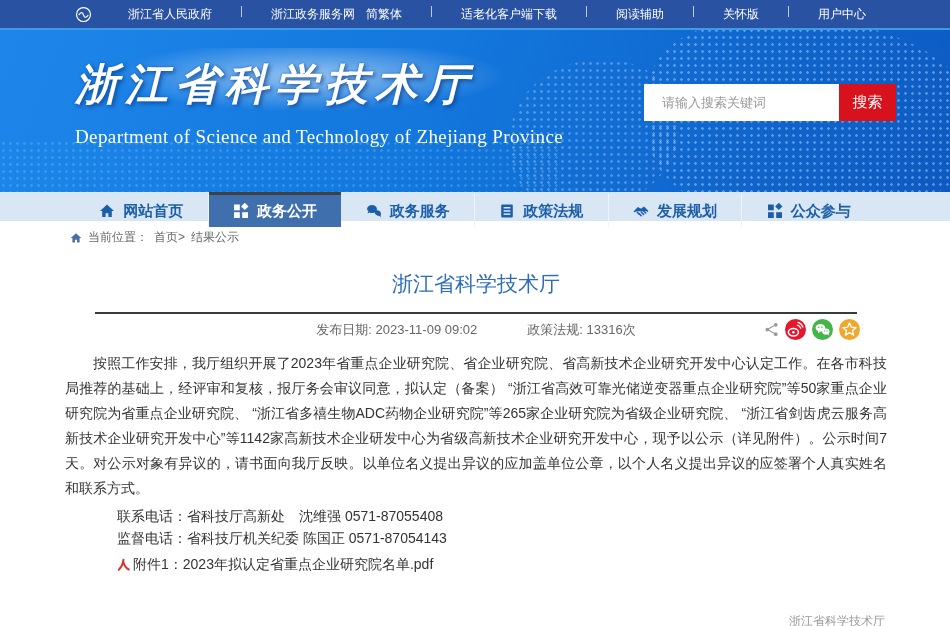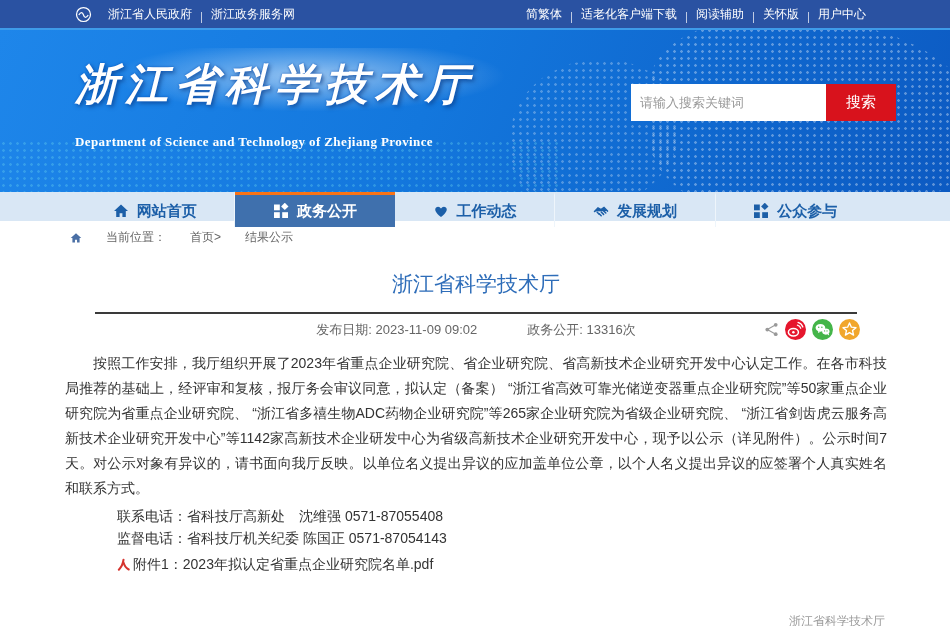--- a/index.html
+++ b/index.html
@@ -1,52 +1,52 @@
 <!DOCTYPE html>
 <html><head>
 <meta charset="utf-8">
 <style>
   * { margin:0; padding:0; box-sizing:border-box; }
   body { font-family:"Liberation Sans", sans-serif; background:#fff; }
   .page { position:relative; width:950px; height:626px; overflow:hidden; background:#fff; margin:0 auto; }
 
   
   .topbar { height:28px; background:#2a52a2; display:flex; justify-content:space-between; align-items:center; padding:0 75px; color:#fff; font-size:12px; }
-  .topbar .grp { display:flex; align-items:flex-end; }
+  .topbar .grp { display:flex; align-items:flex-start;gap:20px; }
   .topbar .emblem { width:17px; height:17px; margin-right:7px; display:inline-flex; }
   .toplink { color:#fff; cursor:pointer; padding:0 9px; white-space:nowrap; }
   .toplink:first-of-type { padding-left:0; }
   .tdiv { width:1px; height:11px; background:rgba(255,255,255,.7); }
 
   
   .banner { position:relative; height:164px; background:linear-gradient(112deg,#1e86ea 0%,#1377dd 45%,#0c5ac2 100%); overflow:hidden; border-top:2px solid #3e9be9; }
   .flare { position:absolute; left:120px; top:18px; width:420px; height:70px; background:radial-gradient(ellipse at 45% 40%, rgba(255,255,255,.55), rgba(255,255,255,0) 60%); pointer-events:none; }
   .map-dots { position:absolute; background-image:radial-gradient(rgba(255,255,255,.45) 1px, transparent 1.6px); background-size:7px 7px; pointer-events:none; }
   .md1 { right:-30px; top:-10px; width:330px; height:200px; border-radius:35% 60% 50% 45%; opacity:.75; }
   .md2 { right:270px; top:30px; width:170px; height:150px; border-radius:55% 45% 60% 40%; opacity:.6; }
   .md3 { left:0; bottom:-18px; width:560px; height:70px; opacity:.45; background-image:radial-gradient(rgba(120,230,240,.6) 1px, transparent 1.6px); }
   .logo { position:absolute; left:75px; top:26px; color:#fff; }
   .logo-cn { font-size:43px; font-weight:bold; font-style:italic; letter-spacing:7px; text-shadow:0 0 2px #0b57c0, 2px 2px 4px rgba(8,50,120,.65); white-space:nowrap; }
-  .logo-en { font-family:"Liberation Serif", serif; font-weight:bold; font-size:13px; margin-top:20px; letter-spacing:.4px; }
+  .logo-en { font-family:"Liberation Serif", serif; font-weight:normal; font-size:19px; margin-top:12px; letter-spacing:.4px; }
   .search { position:absolute; right:54px; top:54px; display:flex; height:37px; }
-  .search input { width:195px; height:37px; border:none; outline:none; padding:0 9px; font-size:13px; color:#333; }
+  .search input { width:195px; height:37px; border:none; outline:none; padding:0 18px; font-size:13px; color:#333; }
   .search input::placeholder { color:#999; }
-  .search button { width:70px; height:37px; border:none; background:#d8121c; color:#fff; font-size:15px; cursor:pointer; font-family:inherit; }
+  .search button { width:57px; height:37px; border:none; background:#d8121c; color:#fff; font-size:15px; cursor:pointer; font-family:inherit; }
 
   
   .nav { height:29px; background:#d9e7f5; }
   .nav-inner { display:flex; width:800px; margin-left:75px; height:35px; }
   .nav-item { flex:1; display:flex; align-items:center; justify-content:center; gap:8px; font-size:15px; font-weight:bold; color:#1c5fa8; border-top:3px solid transparent; border-right:1px solid #eef5fb; cursor:pointer; }
   .nav-item:last-child { border-right:none; }
   .nav-item .nicon { width:16px; height:16px; display:inline-flex; }
   .nav-item svg { fill:currentColor; }
-  .nav-item.active { background:#3f70ad; color:#fff; border-top:3px solid #f97316; border-right:none; }
-
-  
-  .crumbs { display:flex; align-items:center; gap:24px; padding:8px 0 6px 70px; font-size:12px; color:#666; background:#fff; }
+  .nav-item.active { background:#3f70ad; color:#fff; border-top:3px solid #404040; border-right:none; }
+
+  
+  .crumbs { display:flex; align-items:center; gap:6px; padding:8px 0 6px 70px; font-size:12px; color:#666; background:#fff; }
   .crumbs .bicon { width:12px; height:12px; display:inline-flex; }
   .crumb-link { color:#666; cursor:pointer; }
 
   
   .article { position:relative; width:822px; margin-left:65px; margin-top:8px; color:#333; }
   .a-title1 { text-align:center; color:#2e6db9; font-size:21px; font-weight:400; margin-top:18px; }
   .a-title2 { text-align:center; color:#2e6db9; font-size:21px; font-weight:400; margin-top:15px; }
   .rule { border-top:2px solid #3a3a3a; margin:14px 30px 0 30px; }
   .meta { position:relative; display:flex; justify-content:center; gap:50px; align-items:center; height:32px; font-size:13px; color:#666; }
   .meta .share { position:absolute; right:27px; top:5px; display:flex; align-items:center; gap:6px; }
@@ -122,24 +122,36 @@
               <rect x="9.2" y="0.8" width="5.2" height="5.2" transform="rotate(45 11.8 3.4)"></rect>
               <rect x="1" y="9.2" width="5.8" height="5.8"></rect>
               <rect x="9.2" y="9.2" width="5.8" height="5.8"></rect>
             </svg>
         </span>
         <span>政务公开</span>
       </div>
       <div class="nav-item">
         <span class="nicon">
           <svg viewBox="0 0 16 16" width="16" height="16">
-              <path d="M8 14 C2.2 9.6 1.2 6.4 3.1 4.5 C5 2.9 7 3.9 8 5.6 C9 3.9 11 2.9 12.9 4.5 C14.8 6.4 13.8 9.6 8 14 Z"></path>
-            </svg>
-        </span>
-        <span>工作动态</span>
+              <path d="M1 6 a5 4 0 0 1 10 0 a5 4 0 0 1 -7.5 3.4 L1.5 10.5 L2.4 8.3 A4 4 0 0 1 1 6 Z"></path>
+              <path d="M15 10.5 a4 3.3 0 0 0 -6.5 -2.5 a4.6 4.6 0 0 0 4.6 5 l2.1 1 l-.6 -1.8 a3.3 3.3 0 0 0 .4 -1.7 Z"></path>
+            </svg>
+        </span>
+        <span>政务服务</span>
+      </div>
+      <div class="nav-item">
+        <span class="nicon">
+          <svg viewBox="0 0 16 16" width="16" height="16">
+              <rect x="2.2" y="1.5" width="11.6" height="13" rx="1"></rect>
+              <rect x="4.6" y="4" width="6.8" height="1.5" fill="#d9e7f5"></rect>
+              <rect x="4.6" y="7.2" width="6.8" height="1.5" fill="#d9e7f5"></rect>
+              <rect x="4.6" y="10.4" width="6.8" height="1.5" fill="#d9e7f5"></rect>
+            </svg>
+        </span>
+        <span>政策法规</span>
       </div>
       <div class="nav-item">
         <span class="nicon">
           <svg viewBox="0 0 16 16" width="16" height="16" fill="none" stroke="currentColor" stroke-width="1.5" stroke-linecap="round">
               <path d="M1.5 8.5 L5 5 l3 1.6 L11 4.5 l3.5 3.6"></path>
               <path d="M4.2 9.3 l2 2"></path>
               <path d="M6.2 10.8 l2 2"></path>
               <path d="M8.2 9 l2.4 2.4"></path>
               <path d="M10.4 7.6 l2.4 2.4"></path>
             </svg>
@@ -174,21 +186,21 @@
   <div class="article">
     <div class="a-title1">浙江省科学技术厅</div>
     <div class="rule"></div>
 
     <div class="meta">
       <span>
         <span>发布日期:</span>
         <span>2023-11-09 09:02</span>
       </span>
       <span>
-        <span>政务公开:</span>
+        <span>政策法规:</span>
         <span>13316次</span>
       </span>
       <span class="share">
         <span class="sicon">
           <svg viewBox="0 0 16 16" width="15" height="15">
               <path d="M3.5 8 L12.5 3 M3.5 8 L12.5 13" stroke="#999" stroke-width="1.2" fill="none"></path>
               <circle cx="12.5" cy="3" r="2" fill="#999"></circle>
               <circle cx="3.5" cy="8" r="2" fill="#999"></circle>
               <circle cx="12.5" cy="13" r="2" fill="#999"></circle>
             </svg>

